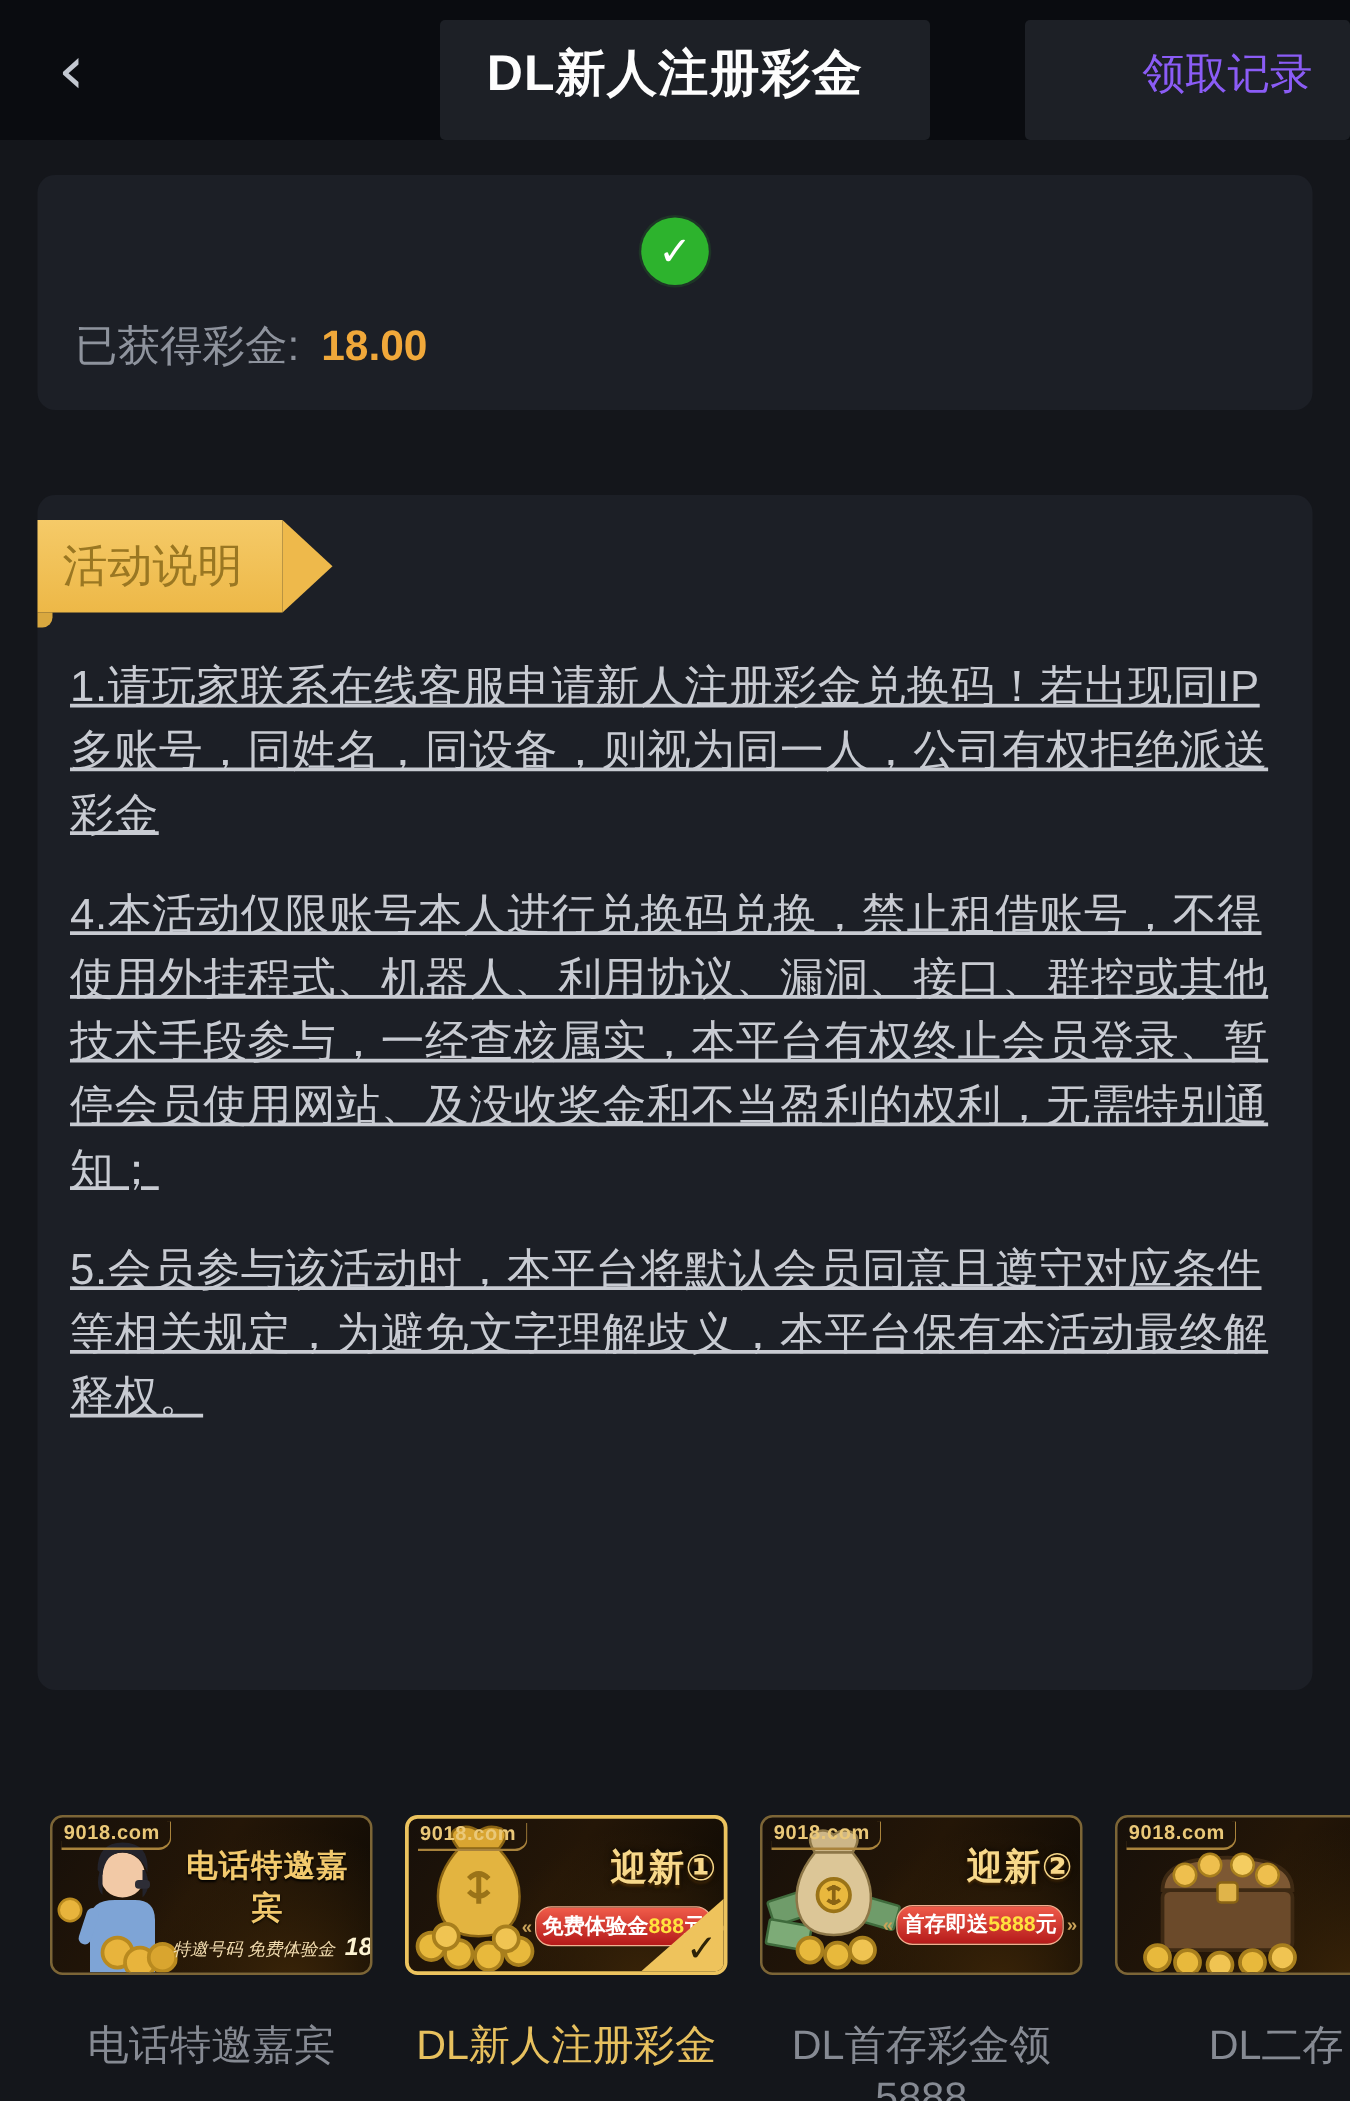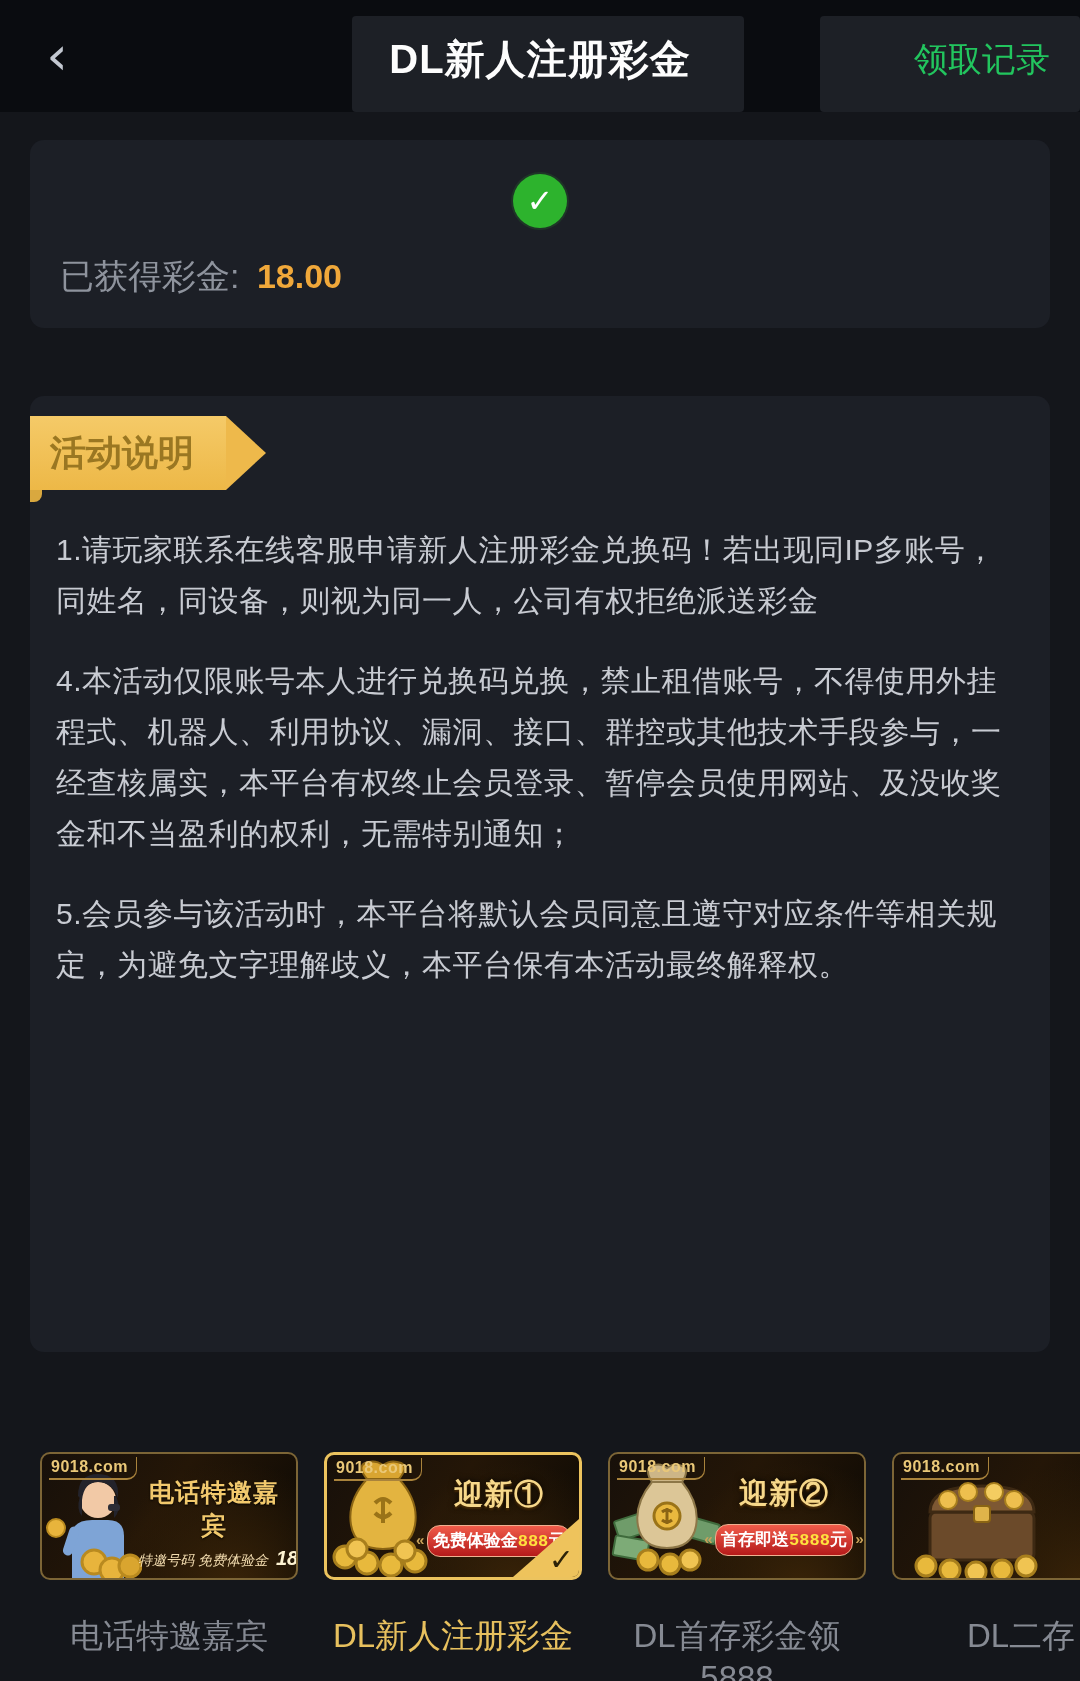--- a/index.html
+++ b/index.html
@@ -7,42 +7,42 @@
   body { font-family:"Liberation Sans","DejaVu Sans",sans-serif; }
   .page{ position:relative; width:1080px; height:1681px; background:#14161b; overflow:hidden; margin:0 auto; }
 
   
   header{ position:relative; width:1080px; height:112px; background:#0a0c10; }
   .hl{ position:absolute; top:16px; height:96px; background:#1d2026; border-radius:4px; }
   .hl-title{ left:352px; width:392px; }
   .hl-right{ left:820px; width:260px; }
   .back{ position:absolute; left:22px; top:18px; width:70px; height:76px; background:none; border:none; color:#c3c8d1; font-size:54px; line-height:76px; text-align:center; cursor:pointer; font-family:"DejaVu Sans",sans-serif; }
   header h1{ position:absolute; left:0; right:0; top:0; height:112px; line-height:118px; text-align:center; color:#fdfdfd; font-size:40px; font-weight:600; letter-spacing:1px; }
-  .records{ position:absolute; right:30px; top:0; height:112px; line-height:118px; color:#22c55e; font-size:34px; text-decoration:none; cursor:pointer; }
+  .records{ position:absolute; right:30px; top:0; height:112px; line-height:118px; color:#8b5cf6; font-size:34px; text-decoration:none; cursor:pointer; }
 
   
   .card{ position:relative; margin:0 30px; background:#1c1f26; border-radius:14px; }
 
   
   .success-card{ margin-top:28px; height:188px; }
   .success-row{ display:flex; align-items:center; justify-content:center; padding-top:34px; gap:18px; }
   .check-circle{ width:54px; height:54px; border-radius:50%; background:#2db32d; display:flex; align-items:center; justify-content:center; flex:0 0 54px; box-shadow:0 0 0 2px rgba(45,179,45,.15); }
   .check-glyph{ color:#fff; font-size:32px; font-weight:bold; line-height:1; font-family:"DejaVu Sans",sans-serif; }
   .success-msg{ color:#ffffff; font-size:36px; background:#262a32; padding:8px 14px; border-radius:4px; }
   .bonus-row{ padding:26px 0 0 30px; font-size:34px; }
   .bonus-label{ color:#8e939d; }
   .bonus-amount{ color:#f0a83a; font-weight:bold; margin-left:8px; }
 
   
   .rules-card{ margin-top:68px; height:956px; overflow:hidden; }
-  .ribbon{ position:absolute; left:-10px; top:20px; height:74px; width:206px; background:linear-gradient(180deg,#f5ca68,#edb847); border-radius:10px 0 0 0; color:#9a7722; font-size:36px; font-weight:700; line-height:74px; padding-left:30px; }
+  .ribbon{ position:absolute; left:-10px; top:20px; height:74px; width:206px; background:linear-gradient(180deg,#f5ca68,#edb847); border-radius:10px 0 0 0; color:#9a7722; font-size:36px; font-weight:400; line-height:74px; padding-left:30px; }
   .ribbon::before{ content:""; position:absolute; left:0; bottom:-12px; width:22px; height:12px; background:#d9a83f; border-radius:0 0 8px 8px; }
   .ribbon-arrow{ position:absolute; right:-40px; top:0; width:0; height:0; border-top:37px solid transparent; border-bottom:37px solid transparent; border-left:40px solid #eeb94b; }
   .rules-text{ padding:128px 28px 0 26px; }
-  .rules-text p{ color:#c8cbd2; font-size:30px; line-height:51px; margin-bottom:29px; letter-spacing:.5px; }
+  .rules-text p{ color:#c8cbd2; font-size:35px; line-height:51px; margin-bottom:29px; letter-spacing:.5px;text-decoration:underline; }
 
   
   .carousel{ position:absolute; left:0; top:1452px; width:1080px; display:flex; gap:26px; padding-left:40px; overflow:hidden; }
   .promo{ flex:0 0 258px; width:258px; cursor:pointer; }
   .promo-banner{ position:relative; width:258px; height:128px; border-radius:10px; border:2px solid #7c6536; overflow:hidden; background:
       radial-gradient(circle at 75% 110%, #3a2408 0%, transparent 55%),
       linear-gradient(125deg,#17100a 0%, #241607 45%, #0b0804 100%); }
   .promo.selected .promo-banner{ border:3px solid #ecc35e; }
   .site-tag{ position:absolute; top:3px; left:7px; color:#eac878; font-size:16px; font-weight:bold; padding:1px 8px 2px 2px; border-bottom:2px solid #a9833c; border-right:1px solid #a9833c; border-radius:0 0 10px 0; z-index:3; letter-spacing:.5px; }
   .promo-label{ margin-top:34px; text-align:center; font-size:33px; color:#868a93; }
@@ -50,21 +50,21 @@
 
   
   .b1-right{ position:absolute; right:6px; top:22px; width:152px; text-align:center; z-index:2; }
   .b1-title{ color:#f2c96d; font-size:25px; font-weight:bold; text-shadow:0 1px 2px #000; letter-spacing:1px; }
   .b1-sub{ margin-top:5px; color:#f3ddb0; font-size:14px; font-style:italic; white-space:nowrap; }
   .b1-amt{ font-size:20px; font-weight:bold; color:#fdf3d2; margin:0 8px; }
   .b1-btn{ display:inline-block; margin-top:8px; background:linear-gradient(180deg,#ef5a4e,#b51f20); border:1px solid #f6d3ae; border-radius:16px; padding:3px 20px 5px; color:#ffffff; font-size:18px; font-weight:bold; }
   .fig{ position:absolute; left:0; bottom:0; z-index:1; }
 
   
-  .b2-right{ position:absolute; right:5px; top:20px; width:150px; text-align:center; z-index:2;font-family:Liberation Mono, monospace; }
+  .b2-right{ position:absolute; right:5px; top:20px; width:150px; text-align:right; z-index:2; }
   .b2-badge{ color:#f7d88a; font-size:29px; font-weight:bold; text-shadow:0 2px 2px #4a2c05, 0 0 6px #000; letter-spacing:1px; }
   .b2-pill{ margin-top:10px; display:flex; align-items:center; justify-content:center; }
   .orn{ color:#caa35a; font-size:15px; font-weight:bold; }
   .pill-core{ background:linear-gradient(180deg,#f05c4a,#b51a1a); border:1px solid #f0b090; border-radius:13px; padding:3px 5px 4px; color:#ffffff; font-size:17px; font-weight:bold; white-space:nowrap; margin:0 2px; }
   .pill-amt{ color:#ffe23e; }
   .corner-check{ position:absolute; right:0; bottom:0; width:0; height:0; border-left:66px solid transparent; border-bottom:58px solid #eec35c; z-index:4; }
   .corner-glyph{ position:absolute; right:5px; bottom:0px; z-index:5; color:#2c2208; font-size:30px; font-weight:bold; font-family:"DejaVu Sans",sans-serif; }
 </style>
 </head>
 <body>

